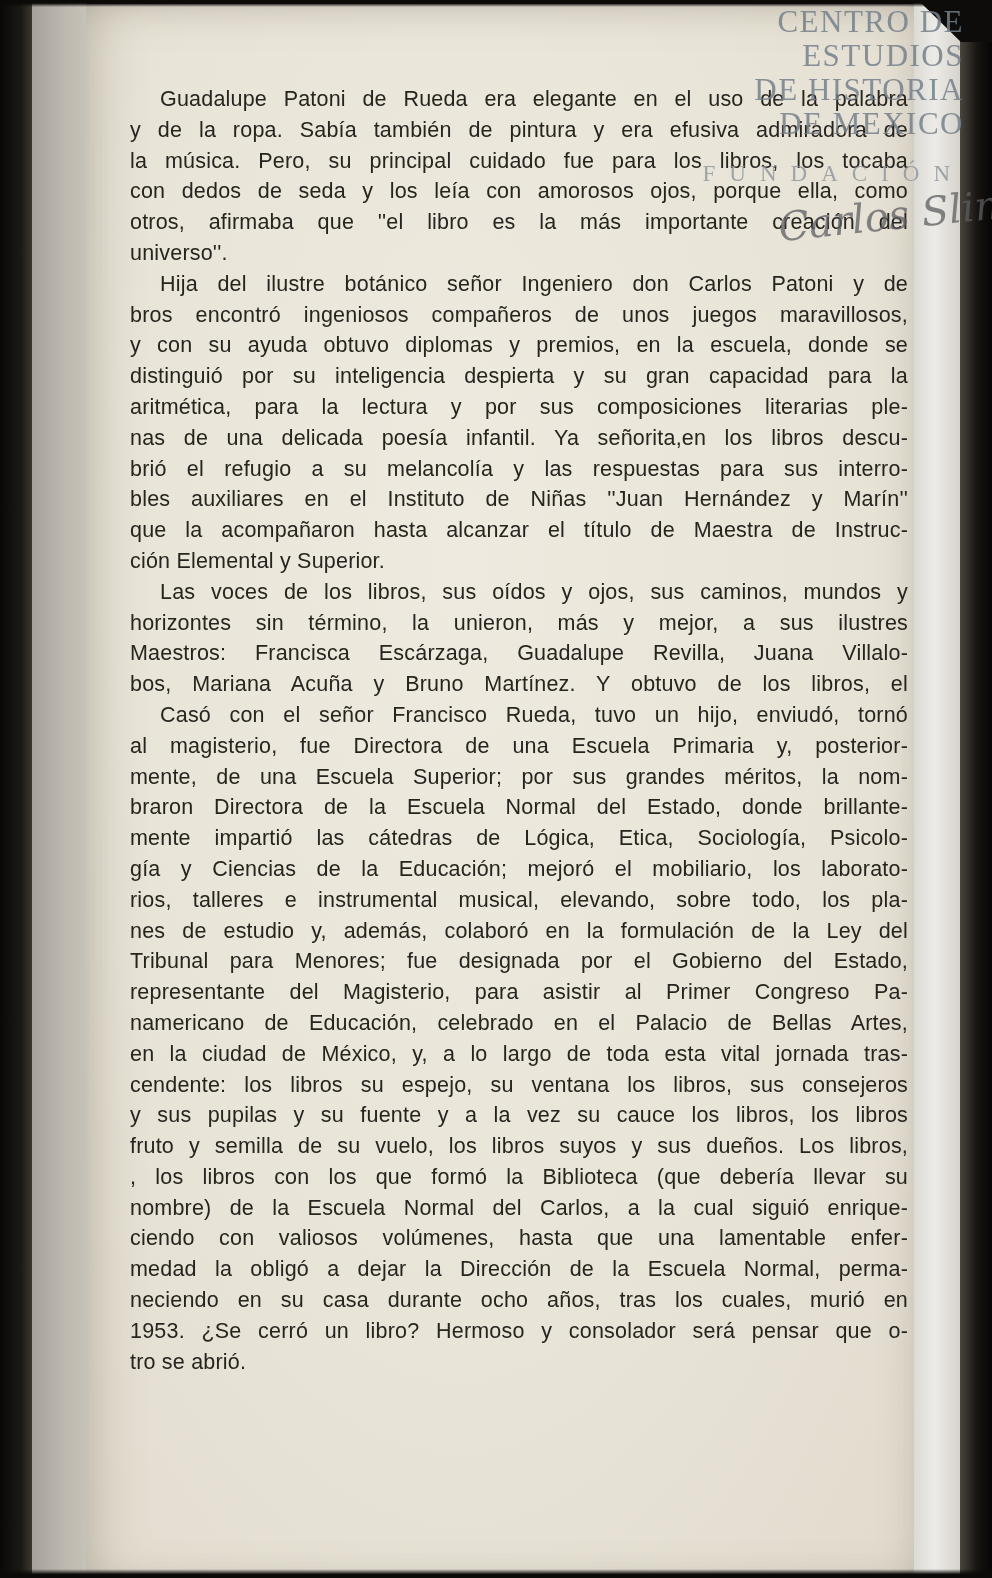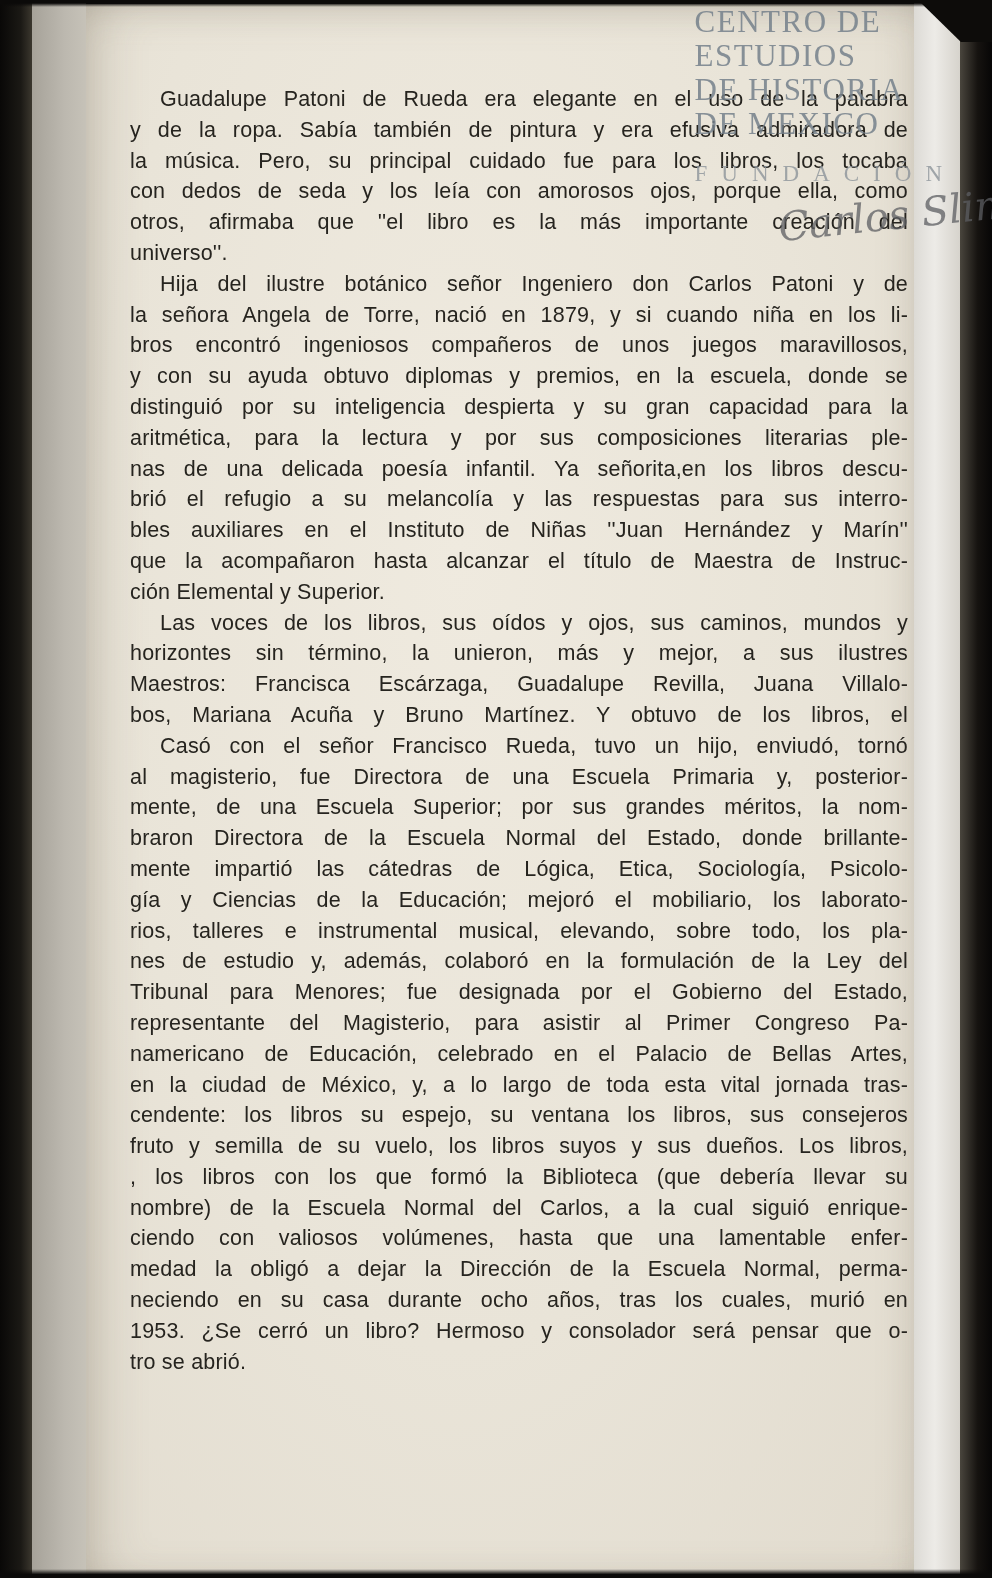--- a/index.html
+++ b/index.html
@@ -42,21 +42,22 @@
     position: absolute; left: 0; bottom: 0; width: 100%; height: 9px;
     background: linear-gradient(0deg, #0b0a09 40%, rgba(11,10,9,0));
   }
   .corner-tr {
     position: absolute; right: 0; top: 0; width: 74px; height: 42px;
     background: #0d0c0a;
     clip-path: polygon(100% 0, 100% 100%, 58% 100%, 0 0);
     z-index: 1;
   }
   .watermark {
-    position: absolute; top: 5px; right: 36px;
+    position: absolute; top: 5px; right: 28px;
+    text-align: right;
     font-family: "Liberation Serif", serif;
     color: rgba(116, 128, 139, 0.85);
     z-index: 4;
   }
   .watermark .wline {
     font-size: 31px;
     line-height: 34px;
     letter-spacing: 1.5px;
   }
   .watermark .foundation {
@@ -121,21 +122,20 @@
       <div class="para">
         <div class="line first">Guadalupe Patoni de Rueda era elegante en el uso de la palabra</div>
         <div class="line">y de la ropa. Sabía también de pintura y era efusiva admiradora de</div>
         <div class="line">la música. Pero, su principal cuidado fue para los libros, los tocaba</div>
         <div class="line">con dedos de seda y los leía con amorosos ojos, porque ella, como</div>
         <div class="line">otros, afirmaba que ''el libro es la más importante creación del</div>
         <div class="line last">universo''.</div>
       </div>
       <div class="para">
         <div class="line first">Hija del ilustre botánico señor Ingeniero don Carlos Patoni y de</div>
-        <div class="line">la señora Angela de Torre, nació en 1879, y si cuando niña en los li-</div>
         <div class="line">bros encontró ingeniosos compañeros de unos juegos maravillosos,</div>
         <div class="line">y con su ayuda obtuvo diplomas y premios, en la escuela, donde se</div>
         <div class="line">distinguió por su inteligencia despierta y su gran capacidad para la</div>
         <div class="line">aritmética, para la lectura y por sus composiciones literarias ple-</div>
         <div class="line">nas de una delicada poesía infantil. Ya señorita,en los libros descu-</div>
         <div class="line">brió el refugio a su melancolía y las respuestas para sus interro-</div>
         <div class="line">bles auxiliares en el Instituto de Niñas ''Juan Hernández y Marín''</div>
         <div class="line">que la acompañaron hasta alcanzar el título de Maestra de Instruc-</div>
         <div class="line last">ción Elemental y Superior.</div>
       </div>
@@ -152,20 +152,21 @@
         <div class="line">braron Directora de la Escuela Normal del Estado, donde brillante-</div>
         <div class="line">mente impartió las cátedras de Lógica, Etica, Sociología, Psicolo-</div>
         <div class="line">gía y Ciencias de la Educación; mejoró el mobiliario, los laborato-</div>
         <div class="line">rios, talleres e instrumental musical, elevando, sobre todo, los pla-</div>
         <div class="line">nes de estudio y, además, colaboró en la formulación de la Ley del</div>
         <div class="line">Tribunal para Menores; fue designada por el Gobierno del Estado,</div>
         <div class="line">representante del Magisterio, para asistir al Primer Congreso Pa-</div>
         <div class="line">namericano de Educación, celebrado en el Palacio de Bellas Artes,</div>
         <div class="line">en la ciudad de México, y, a lo largo de toda esta vital jornada tras-</div>
         <div class="line">cendente: los libros su espejo, su ventana los libros, sus consejeros</div>
+        <div class="line">y sus pupilas y su fuente y a la vez su cauce los libros, los libros</div>
         <div class="line">fruto y semilla de su vuelo, los libros suyos y sus dueños. Los libros,</div>
         <div class="line">, los libros con los que formó la Biblioteca (que debería llevar su</div>
         <div class="line">nombre) de la Escuela Normal del Carlos, a la cual siguió enrique-</div>
         <div class="line">ciendo con valiosos volúmenes, hasta que una lamentable enfer-</div>
         <div class="line">medad la obligó a dejar la Dirección de la Escuela Normal, perma-</div>
         <div class="line">neciendo en su casa durante ocho años, tras los cuales, murió en</div>
         <div class="line">1953. ¿Se cerró un libro? Hermoso y consolador será pensar que o-</div>
         <div class="line last">tro se abrió.</div>
       </div>
     </div>

